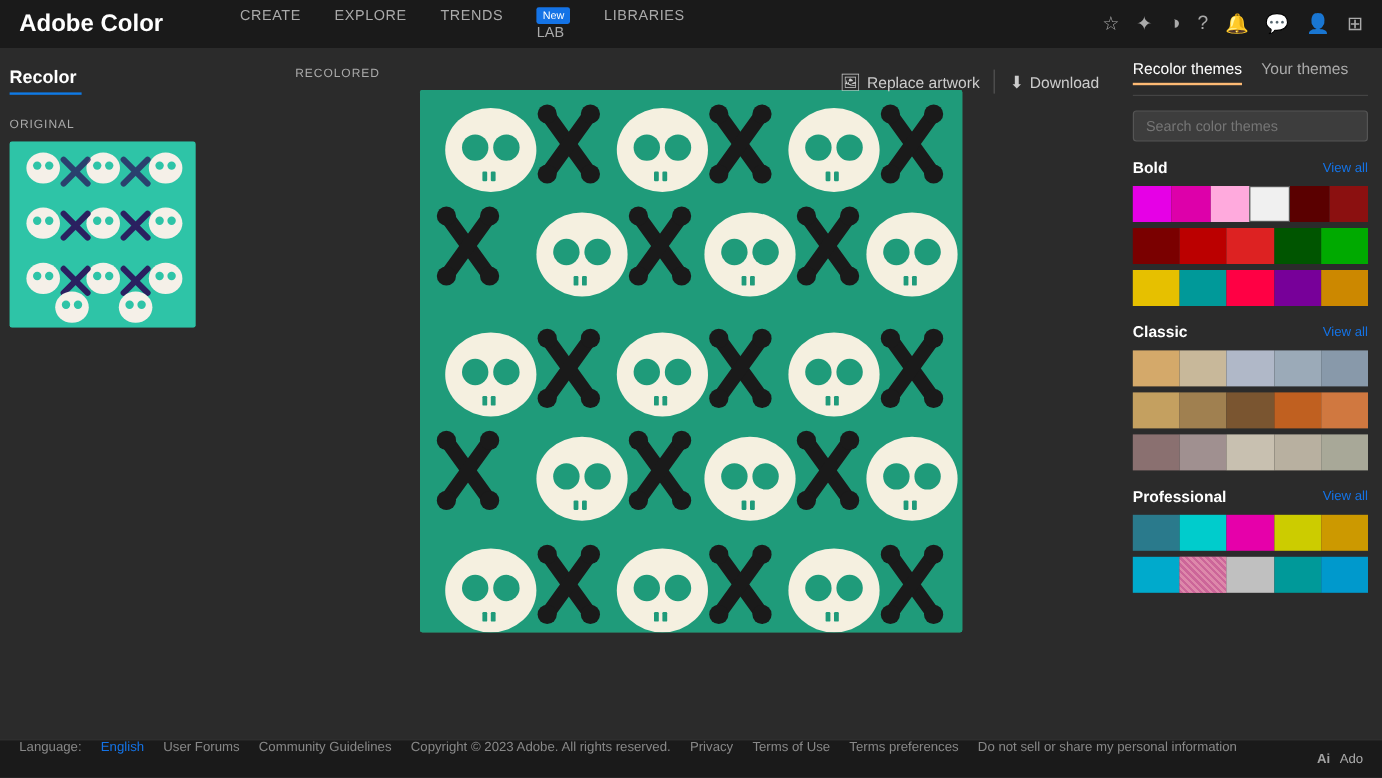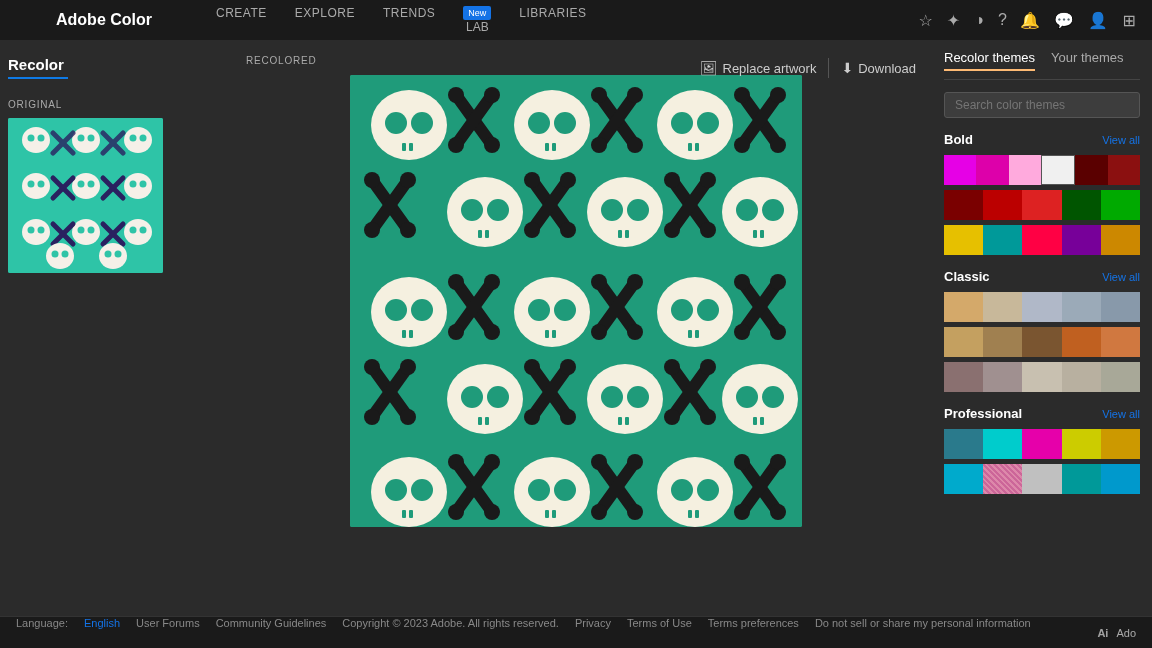--- a/index.html
+++ b/index.html
@@ -7,24 +7,24 @@
 
     
     .top-nav {
       background: #1a1a1a;
       height: 40px;
       display: flex;
       align-items: center;
       padding: 0 16px;
       gap: 24px;
     }
-    .brand { color: #fff; font-size: 16px; font-weight: bold; margin-left: 40px; }
+    .brand { color: #fff; font-size: 20px; font-weight: bold; }
     .nav-links { display: flex; gap: 28px; margin-left: 40px; }
     .nav-link { color: #aaa; font-size: 12px; text-transform: uppercase; letter-spacing: 0.5px; cursor: pointer; }
-    .nav-lab { display: flex; flex-direction: column; align-items: center; }
+    .nav-lab { display: flex; flex-direction: column; align-items: flex-start; }
     .nav-right { margin-left: auto; display: flex; align-items: center; gap: 14px; }
     .nav-icon { color: #aaa; font-size: 16px; cursor: pointer; }
 
     
     .main-container {
       display: flex;
       height: calc(648px - 40px - 32px);
     }
 
     

